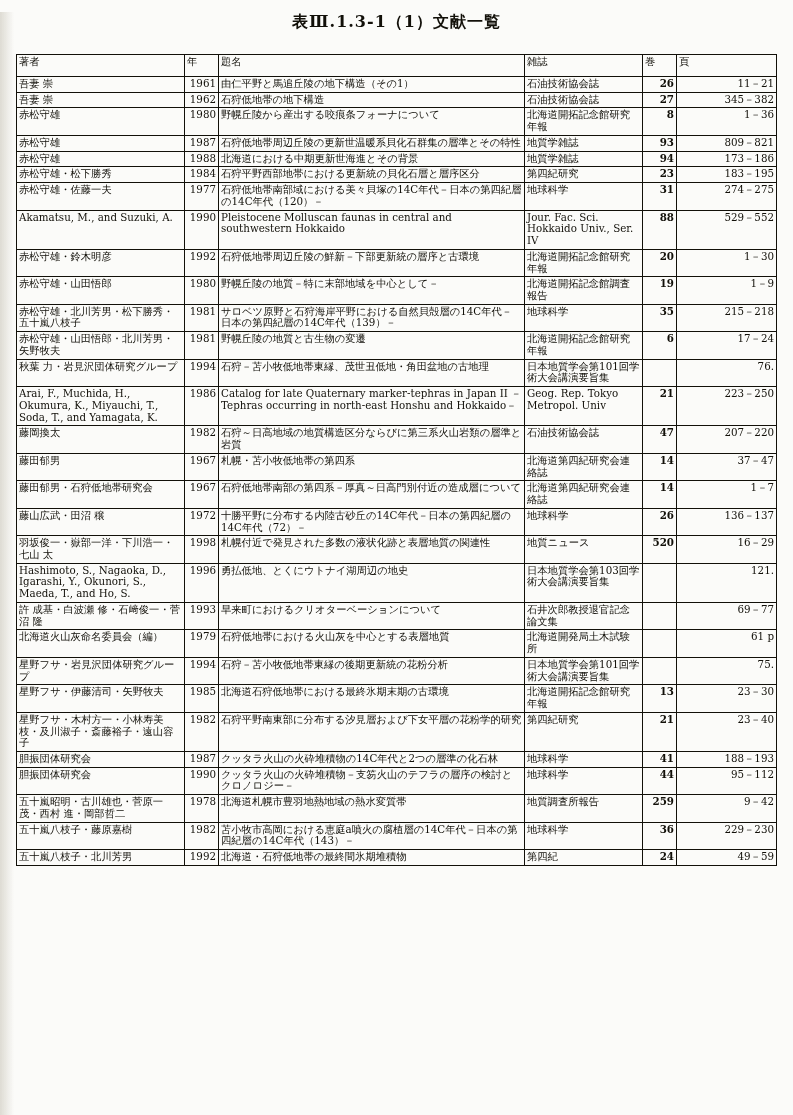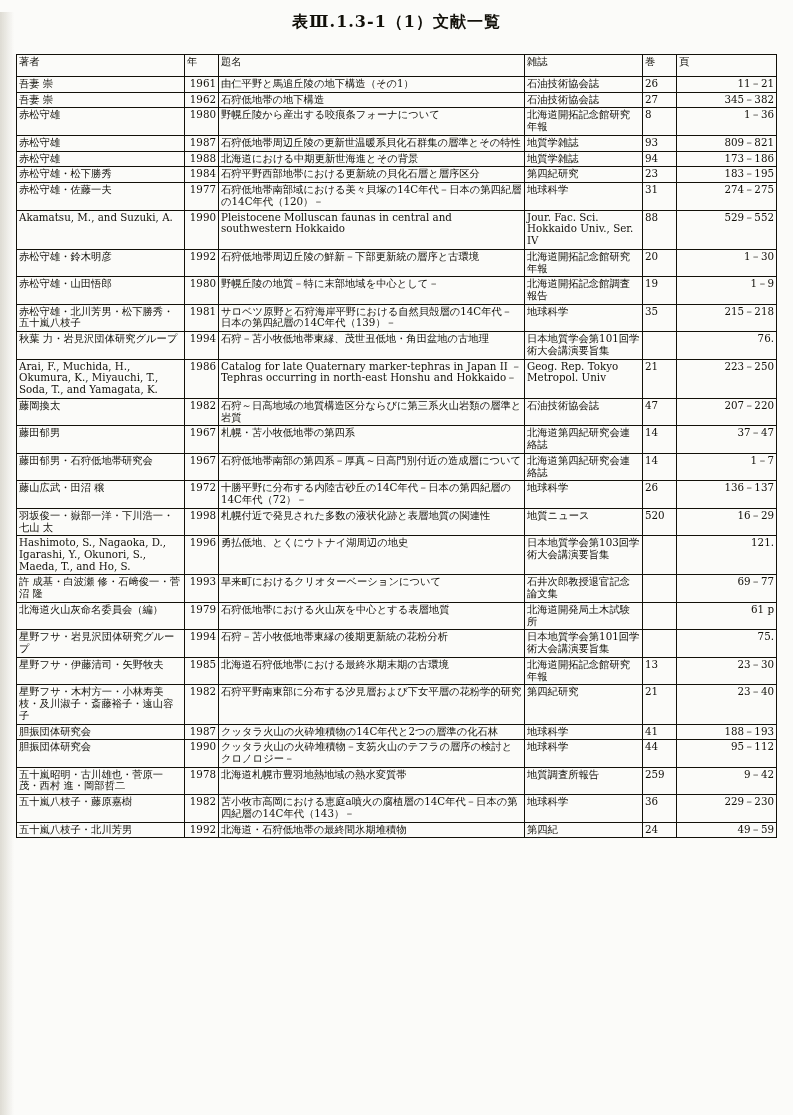--- a/index.html
+++ b/index.html
@@ -65,22 +65,23 @@
     font-weight: normal;
     text-align: left;
     padding-bottom: 6px;
     height: 14px;
   }
   th.h-year, td.cell-year {
     text-align: right;
     padding-right: 3px;
   }
   th.h-vol, td.cell-vol {
-    text-align: left;
+    text-align: right;
     padding-right: 4px;
+    font-weight: bold;
   }
   td.cell-page {
     text-align: right;
     padding-right: 4px;
     white-space: nowrap;
   }
   th.h-page { text-align: right; padding-right: 4px; }
   td.cell-author { letter-spacing: 0px; }
   td.cell-title { letter-spacing: 0px; }
   td.cell-jour { letter-spacing: 0px; }
@@ -203,20 +204,28 @@
           </tr>
           <tr>
             <td class="cell-author">赤松守雄・北川芳男・松下勝秀・五十嵐八枝子</td>
             <td class="cell-year">1981</td>
             <td class="cell-title">サロベツ原野と石狩海岸平野における自然貝殻層の14C年代－日本の第四紀層の14C年代（139）－</td>
             <td class="cell-jour">地球科学</td>
             <td class="cell-vol">35</td>
             <td class="cell-page">215－218</td>
           </tr>
           <tr>
+            <td class="cell-author">赤松守雄・山田悟郎・北川芳男・矢野牧夫</td>
+            <td class="cell-year">1981</td>
+            <td class="cell-title">野幌丘陵の地質と古生物の変遷</td>
+            <td class="cell-jour">北海道開拓記念館研究年報</td>
+            <td class="cell-vol">6</td>
+            <td class="cell-page">17－24</td>
+          </tr>
+          <tr>
             <td class="cell-author">秋葉 力・岩見沢団体研究グループ</td>
             <td class="cell-year">1994</td>
             <td class="cell-title">石狩－苫小牧低地帯東縁、茂世丑低地・角田盆地の古地理</td>
             <td class="cell-jour">日本地質学会第101回学術大会講演要旨集</td>
             <td class="cell-vol"></td>
             <td class="cell-page">76.</td>
           </tr>
           <tr>
             <td class="cell-author">Arai, F., Muchida, H., Okumura, K., Miyauchi, T., Soda, T., and Yamagata, K.</td>
             <td class="cell-year">1986</td>

